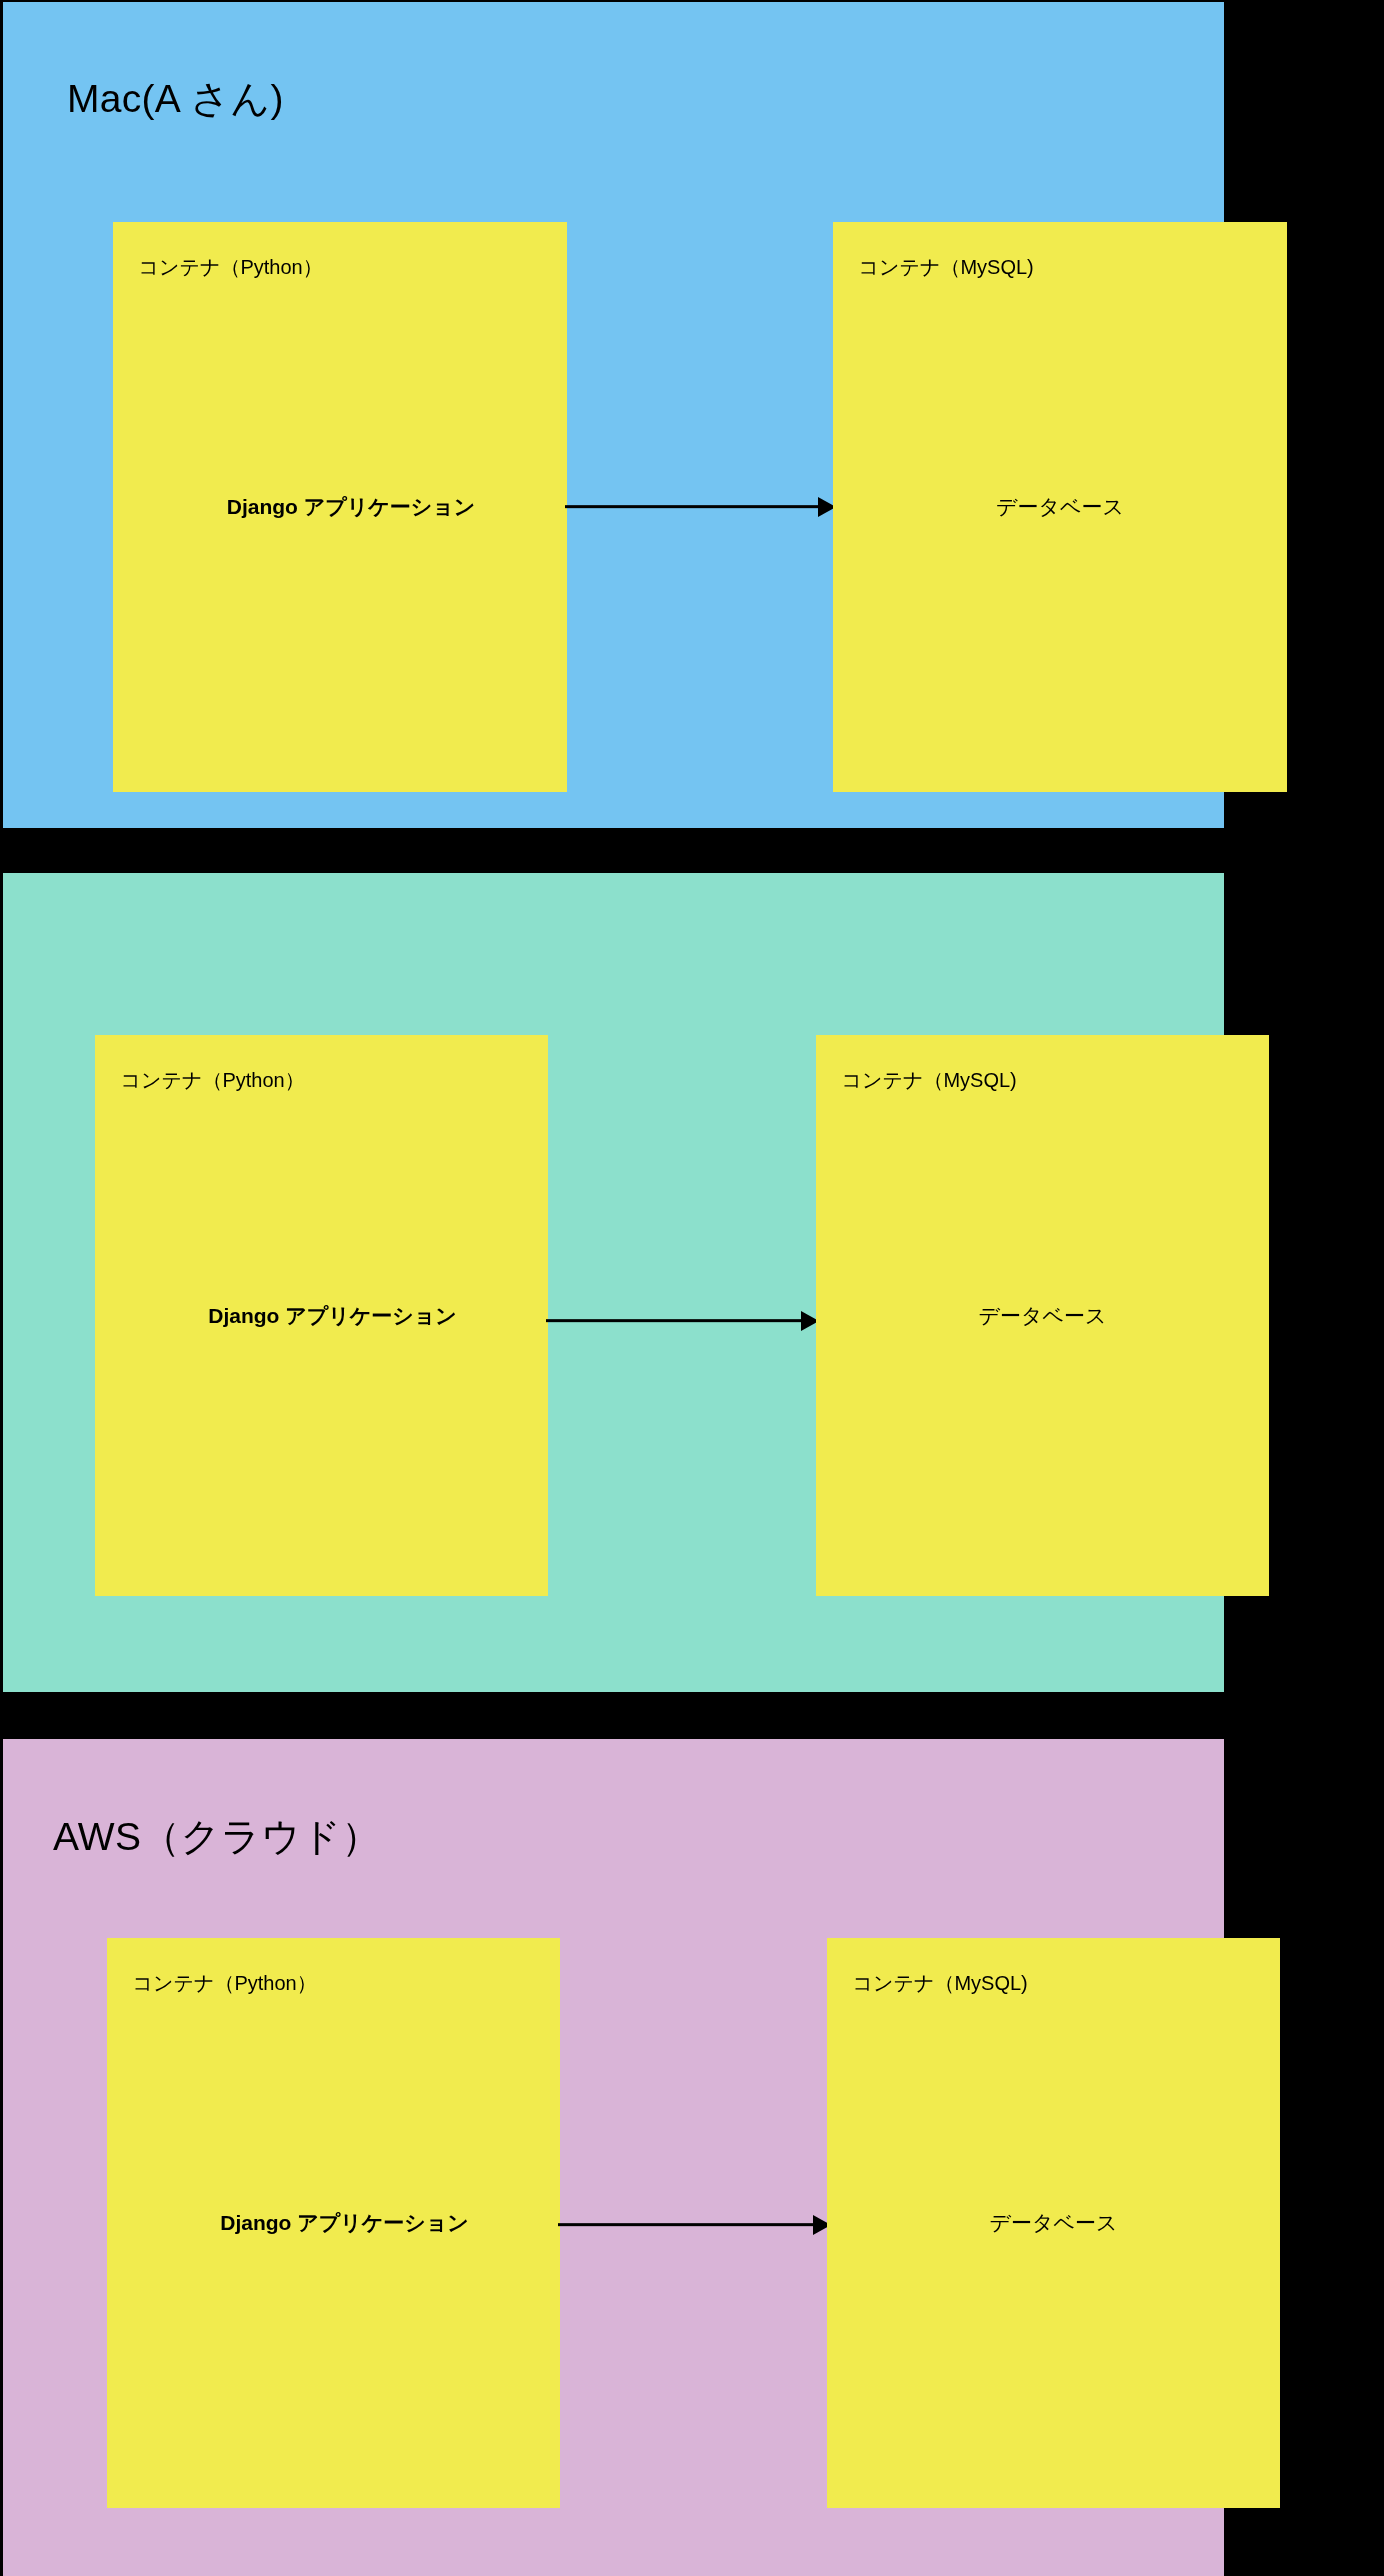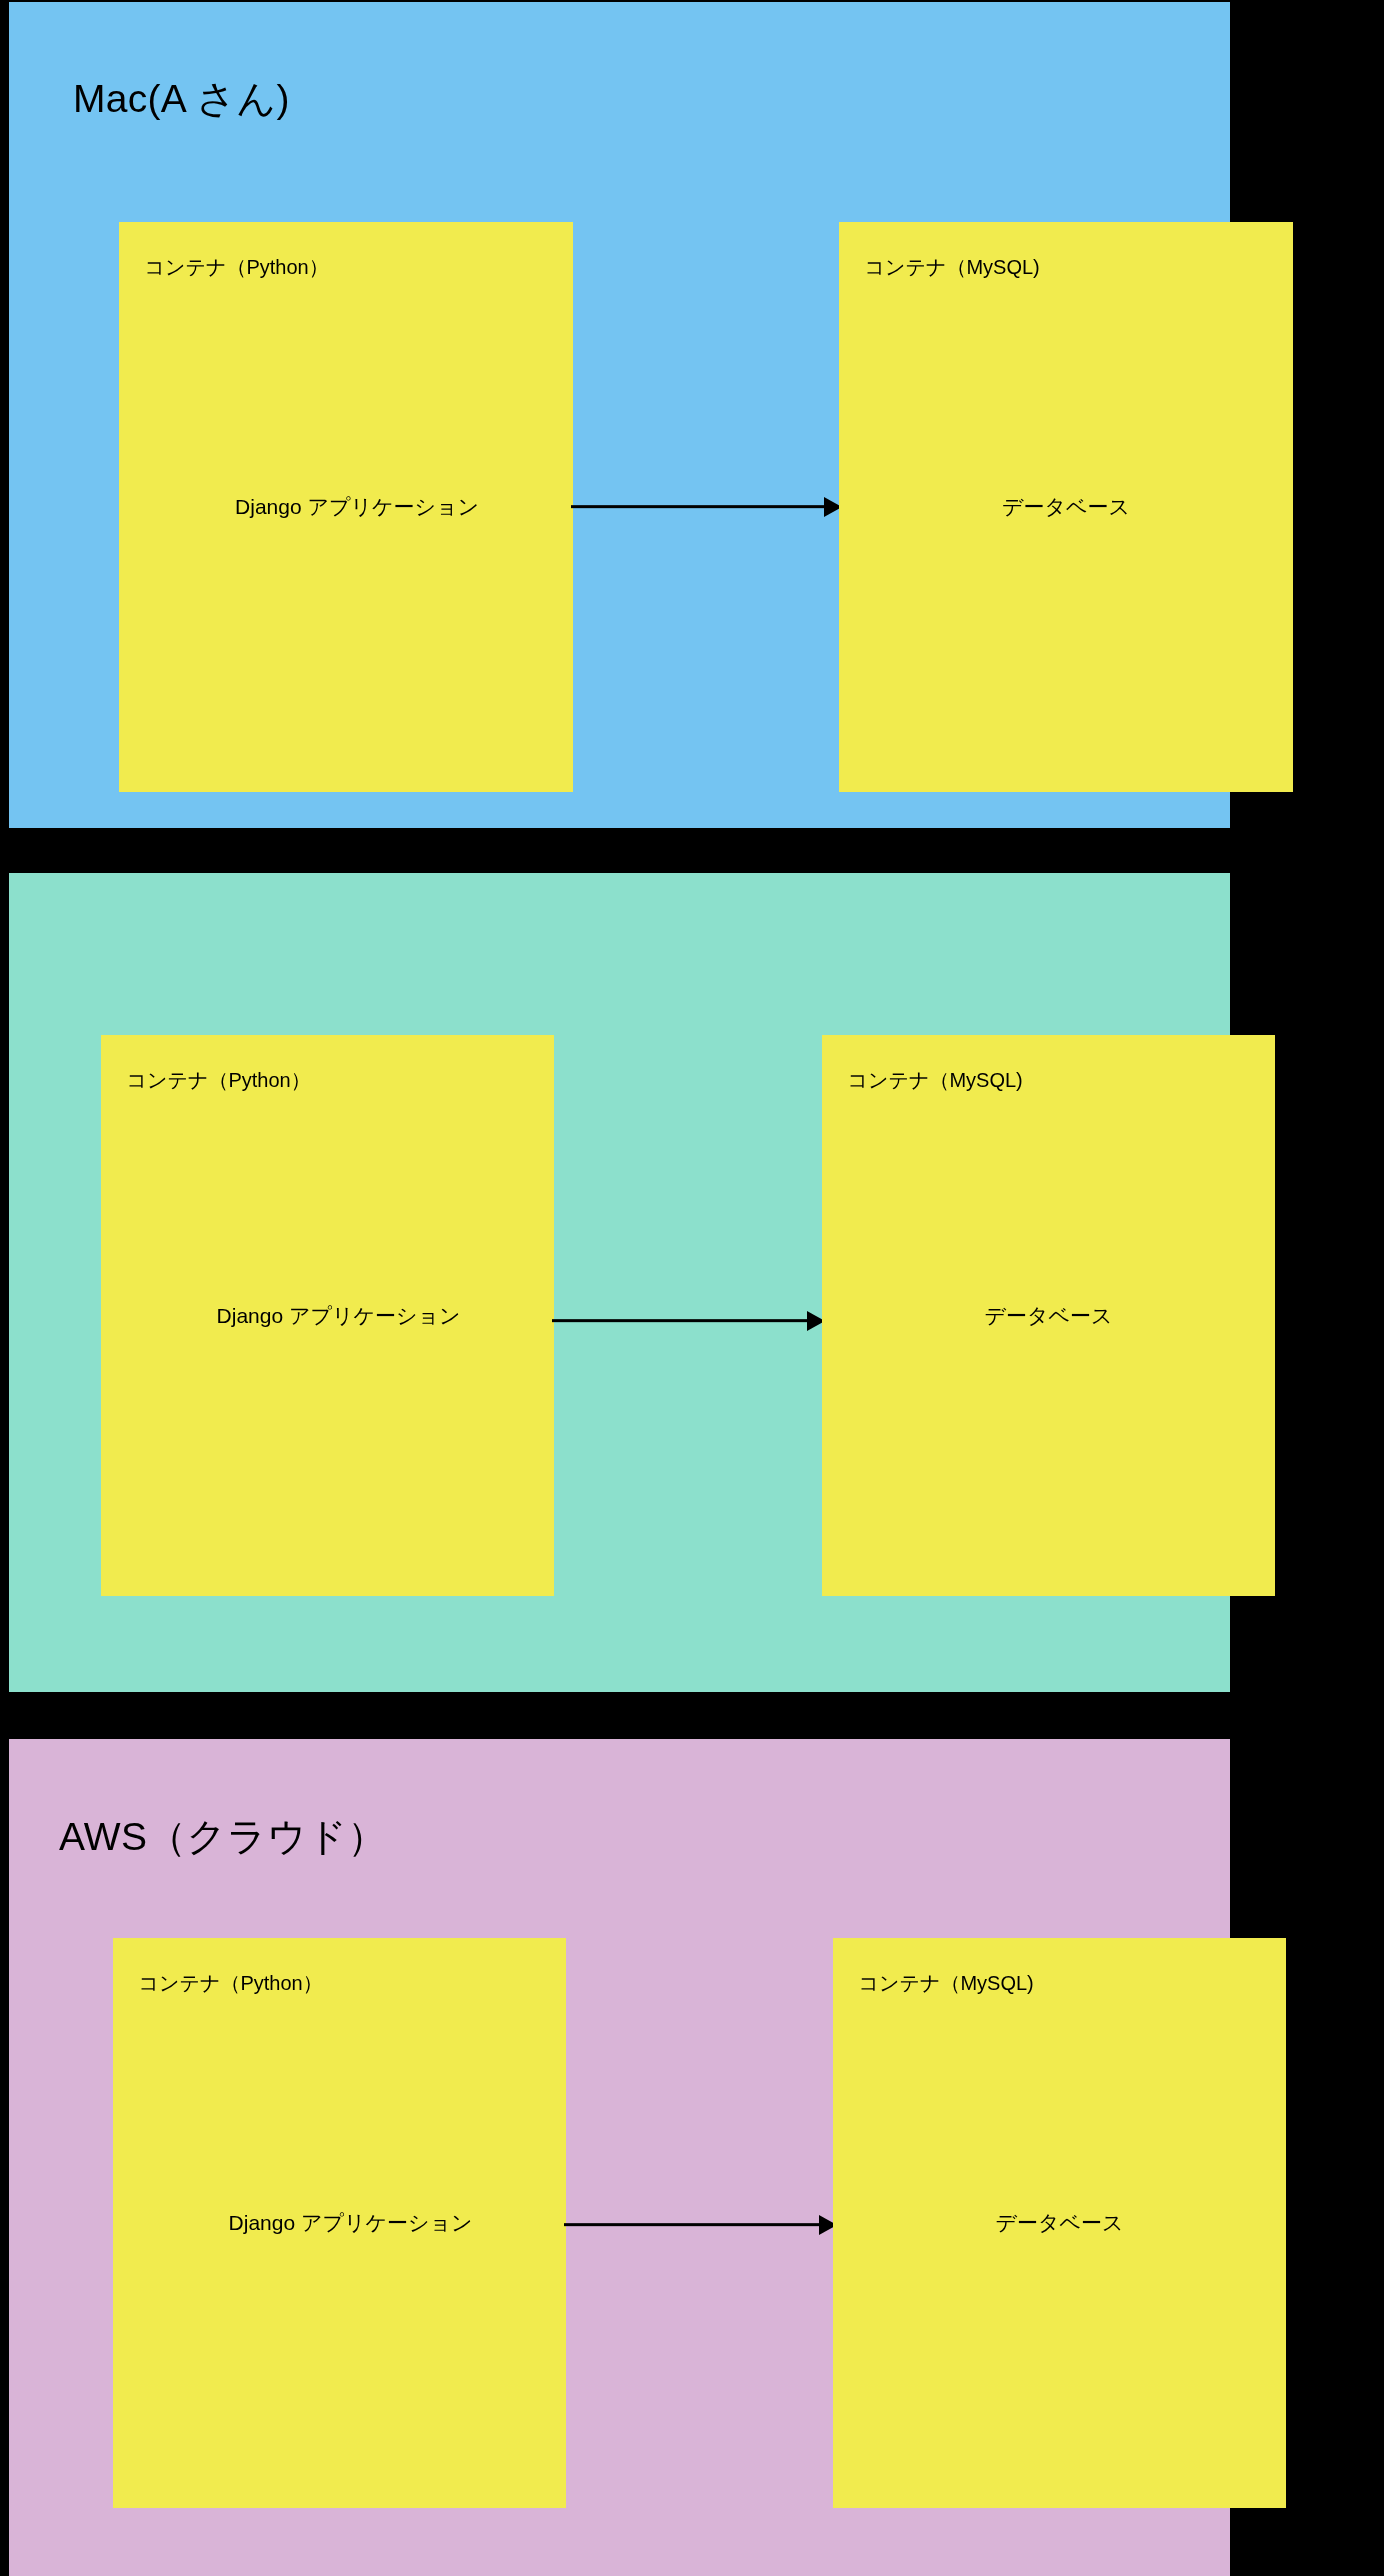--- a/index.html
+++ b/index.html
@@ -18,21 +18,21 @@
   
   #diagram {
     position: absolute;
     inset: 0;
     background: #000000;
   }
 
   
   .panel {
     position: absolute;
-    left: 9px;
+    left: 3px;
     width: 1221px;
     box-sizing: border-box;
   }
   .panel-mac     { top: 2.1px;    height: 826px; background: #74C4F2; }
   .panel-windows { top: 873px; height: 819px; background: #8CE0CC; }
   .panel-aws     { top: 1739px; height: 837px; background: #D9B4D7; }
 
   
   .panel-title {
     position: absolute;
@@ -69,21 +69,21 @@
     position: absolute;
     left: 0;
     right: 0;
     top: 50%;
     transform: translateY(-50%);
     text-align: center;
     font-size: 21px;
     color: #000000;
     white-space: nowrap;
   }
-  .container-body.bold { font-weight: 400; margin-left: 22px; }
+  .container-body.bold { font-weight: 700; margin-left: 22px; }
 
   
   .mac-python { left: 110px;  top: 220px; width: 454px;  height: 570px; }
   .mac-mysql  { left: 830px; top: 220px; width: 454px;  height: 570px; }
 
   
   .win-python { left: 92px;  top: 162px; width: 453px;  height: 561px; }
   .win-mysql  { left: 813px; top: 162px; width: 453px;  height: 561px; }
 
   

